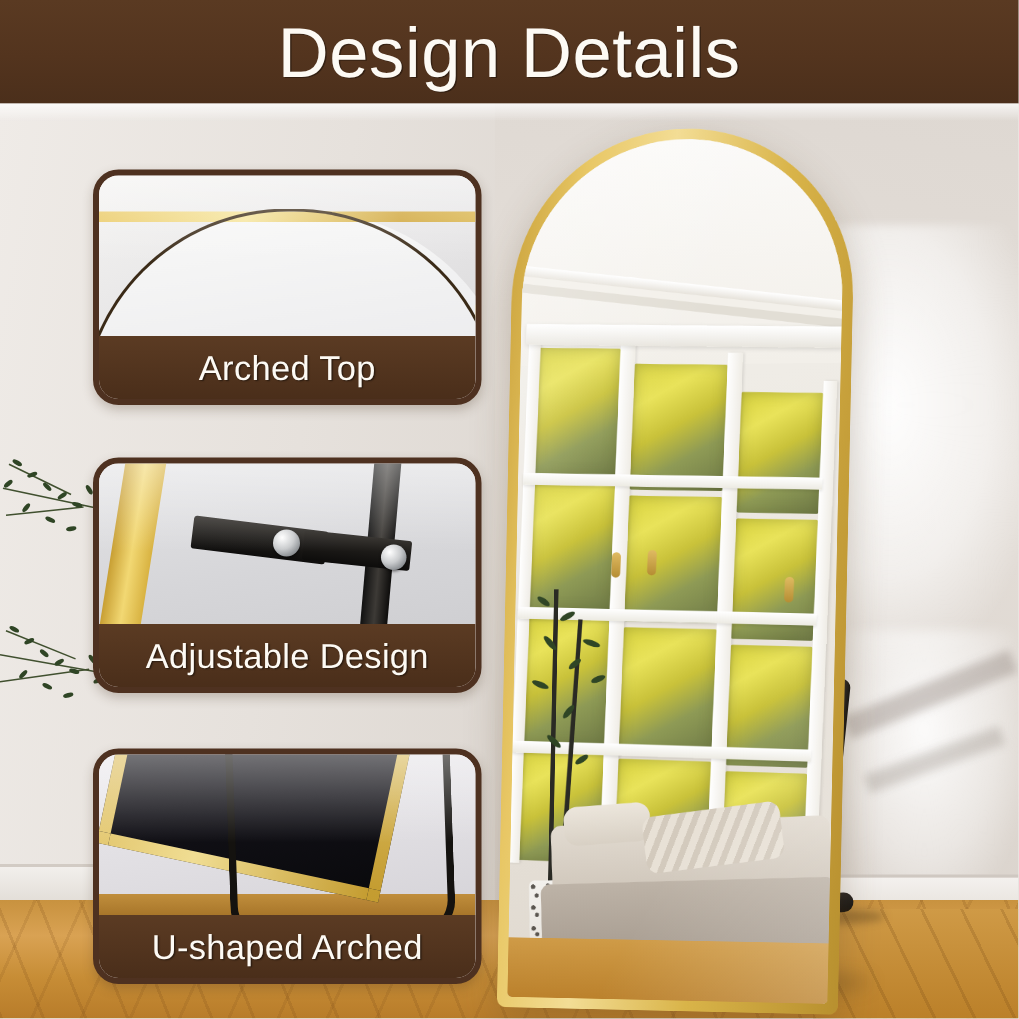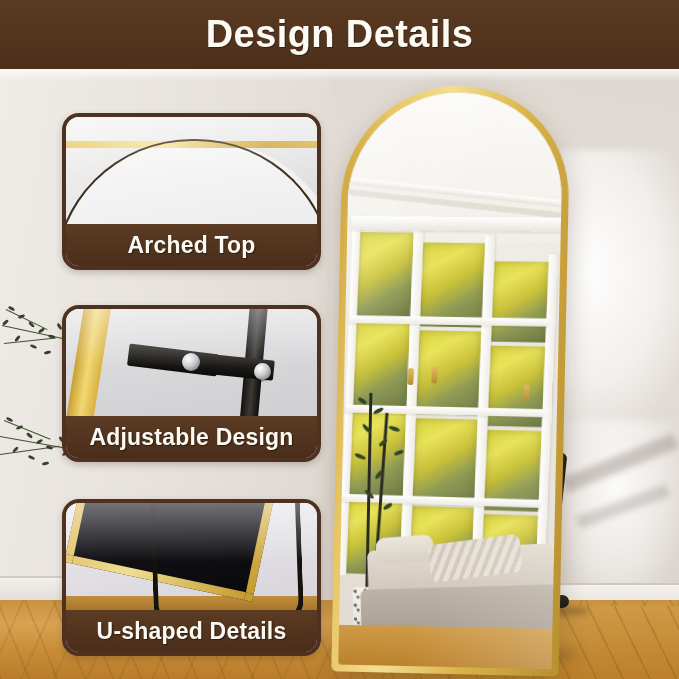--- a/index.html
+++ b/index.html
@@ -177,21 +177,21 @@
     background:rgba(70,45,15,.30);filter:blur(6px);
   }
 
   
   .header{
     position:absolute;left:0;top:0;width:679px;height:69px;
     background:linear-gradient(180deg,#5a3a22 0%,#53341e 55%,#4b2f1b 100%);
     display:flex;align-items:center;justify-content:center;
   }
   .header-title{
-    color:#fdfaf4;font-size:38px;font-weight:bold;letter-spacing:.4px;
+    color:#fdfaf4;font-size:47px;font-weight:normal;letter-spacing:.4px;
     text-shadow:1px 1px 0 rgba(0,0,0,.35);
     font-family:"Liberation Sans","DejaVu Sans",sans-serif;
   }
   .header-sheen{
     position:absolute;left:0;top:69px;width:679px;height:12px;
     background:linear-gradient(180deg,rgba(255,255,255,.75),rgba(255,255,255,0));
   }
 
   
   .card{
@@ -205,21 +205,21 @@
   .card-1{top:113px;}
   .card-2{top:305px;}
   .card-3{top:499px;}
   .card-photo{position:absolute;left:0;top:0;width:100%;height:107px;overflow:hidden;}
   .card-label{
     position:absolute;left:0;bottom:0;width:100%;height:42px;
     background:linear-gradient(180deg,#5b3b23,#4a2e1a);
     display:flex;align-items:center;justify-content:center;
   }
   .card-label span{
-    color:#fdfaf4;font-size:23px;font-weight:bold;letter-spacing:.2px;
+    color:#fdfaf4;font-size:23px;font-weight:normal;letter-spacing:.2px;
     text-shadow:1px 1px 1px rgba(0,0,0,.45);
   }
 
   
   .c1-bg{position:absolute;inset:0;background:linear-gradient(160deg,#f4f3f1,#e6e5e6 60%,#dcdbdc);}
   .c1-arch{
     position:absolute;left:-12px;top:24px;width:276px;height:190px;
     border-radius:138px 138px 0 0;
     border:7px solid;
     border-image:linear-gradient(100deg,#e9c75f,#f6e59c,#cfa436,#e3c35b) 1;
@@ -449,17 +449,17 @@
 
   <div class="card card-3">
     <div class="card-photo">
       <div class="c3-bg"></div>
       <div class="c3-wood"></div>
       <div class="c3-mirror"></div>
       <div class="c3-u"></div>
       <div class="card-gloss"></div>
     </div>
     <div class="card-label">
-      <span>U-shaped Details</span>
+      <span>U-shaped Arched</span>
     </div>
   </div>
 
 </div>
 
 </body></html>

